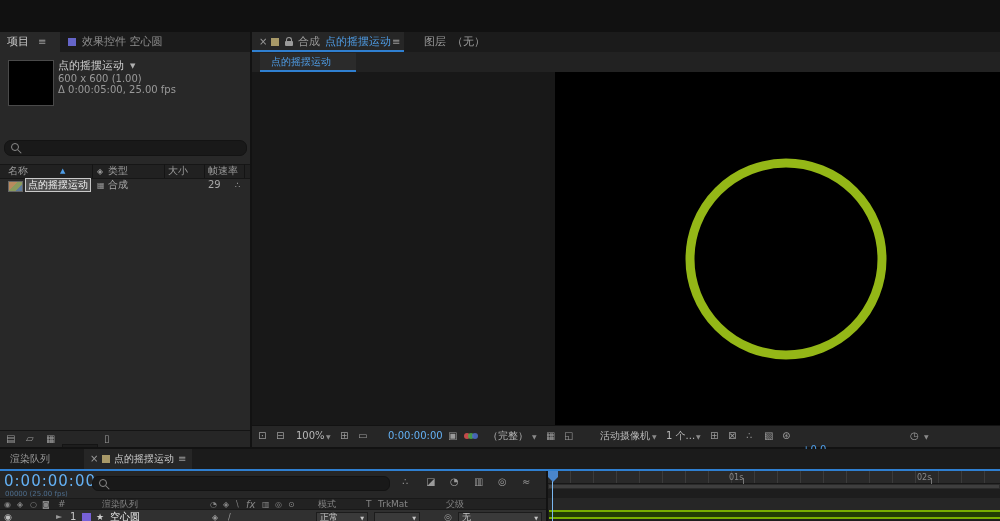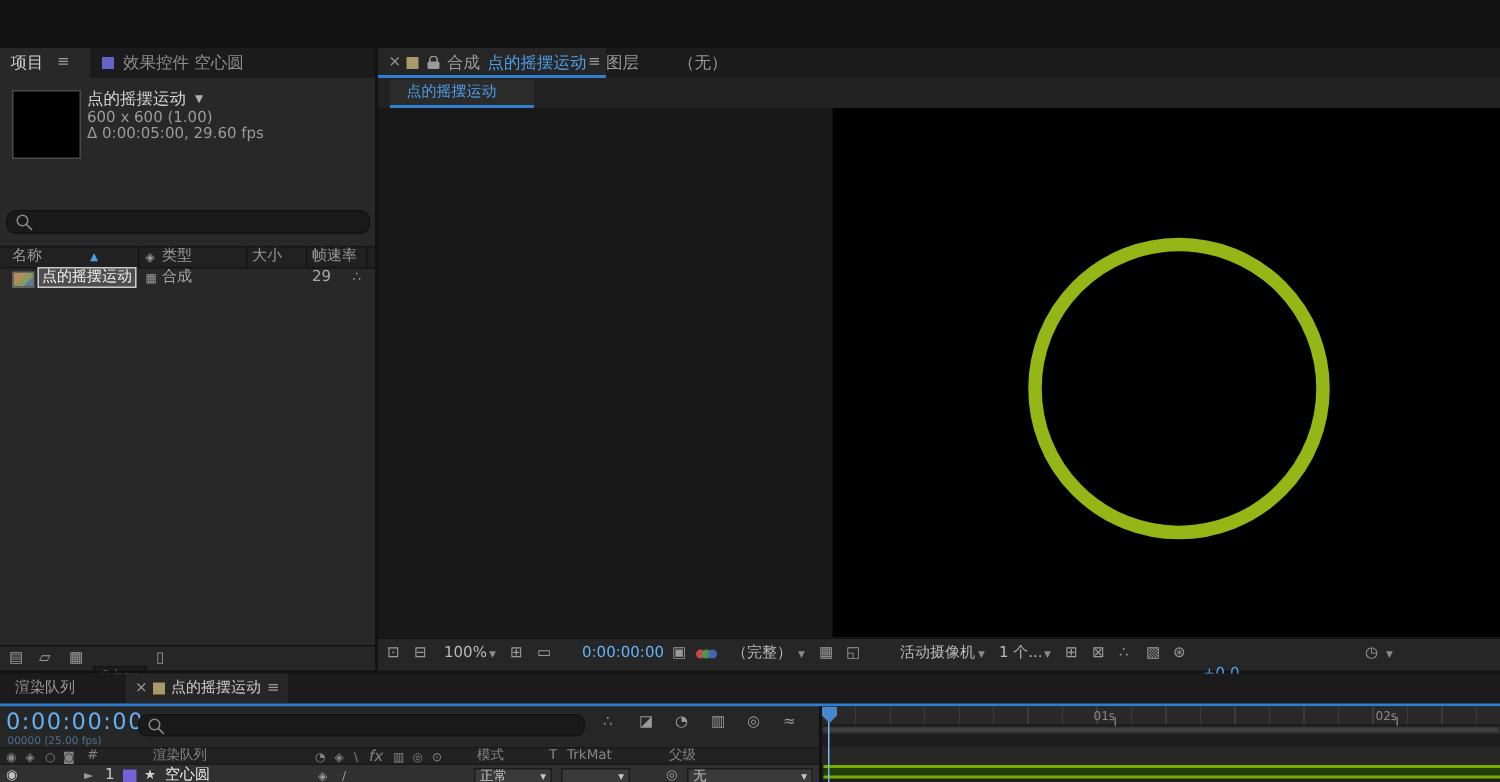--- a/index.html
+++ b/index.html
@@ -32,21 +32,21 @@
     <div class="abs" style="left:0;top:0;width:60px;height:20px;background:#282828"></div>
     <span class="abs t11 lgray" style="left:7px;top:3px">项目</span>
     <span class="abs t10 gray" style="left:38px;top:4px">≡</span>
     <span class="abs" style="left:68px;top:6px;width:8px;height:8px;background:#6565c8"></span>
     <span class="abs t11" style="left:82px;top:3px;color:#8e8e8e">效果控件 空心圆</span>
 
     <div class="abs" style="left:8px;top:28px;width:44px;height:44px;background:#000;border:1px solid #4a4a4a"></div>
     <span class="abs t11" style="left:58px;top:27px;color:#d2d2d2">点的摇摆运动</span>
     <span class="abs" style="left:130px;top:30px;font-size:7px;color:#b0b0b0">▼</span>
     <span class="abs t10 gray" style="left:58px;top:41px">600 x 600 (1.00)</span>
-    <span class="abs t10 gray" style="left:58px;top:52px">Δ 0:00:05:00, 29.60 fps</span>
+    <span class="abs t10 gray" style="left:58px;top:52px">Δ 0:00:05:00, 25.00 fps</span>
 
     <div class="abs" style="left:4px;top:108px;width:241px;height:14px;background:#191919;border:1px solid #131313;border-radius:7px"></div>
     <span class="abs mag" style="left:11px;top:111px"></span>
 
     <div class="abs" style="left:0;top:132px;width:250px;height:13px;background:#212121;border-top:1px solid #161616;border-bottom:1px solid #161616"></div>
     <span class="abs t10 gray" style="left:8px;top:133px">名称</span>
     <span class="abs" style="left:60px;top:135px;font-size:7px;color:#4f9ee8">▲</span>
     <span class="abs t8 gray" style="left:97px;top:135px">◈</span>
     <span class="abs t10 gray" style="left:108px;top:133px">类型</span>
     <span class="abs t10 gray" style="left:168px;top:133px">大小</span>
@@ -78,21 +78,21 @@
   
   <section style="display:contents">
     <div class="abs tabbar" style="left:252px;top:0;width:748px;height:20px"></div>
     <div class="abs" style="left:252px;top:0;width:152px;height:20px;background:#262626;border-bottom:2px solid #2f7fd0;box-sizing:border-box"></div>
     <span class="abs t10 gray" style="left:259px;top:4px">×</span>
     <span class="abs" style="left:271px;top:6px;width:8px;height:8px;background:#a89968"></span>
     <span class="abs lock" style="left:285px;top:9px"></span>
     <span class="abs t11 gray" style="left:298px;top:3px">合成</span>
     <span class="abs t11 blue" style="left:325px;top:3px">点的摇摆运动</span>
     <span class="abs t10 gray" style="left:392px;top:4px">≡</span>
-    <span class="abs t11 gray" style="left:404px;top:3px">图层</span>
+    <span class="abs t11 gray" style="left:424px;top:3px">图层</span>
     <span class="abs t11 gray" style="left:452px;top:3px">（无）</span>
 
     <div class="abs" style="left:252px;top:20px;width:748px;height:20px;background:#222"></div>
     <div class="abs" style="left:260px;top:21px;width:96px;height:19px;background:#2b2b2b;border-bottom:2px solid #2f7fd0;box-sizing:border-box"></div>
     <span class="abs t10 blue" style="left:271px;top:24px">点的摇摆运动</span>
 
     <div class="abs" style="left:252px;top:40px;width:748px;height:353px;background:#181818"></div>
     <div class="abs" style="left:555px;top:40px;width:445px;height:353px;background:#000"></div>
     <svg class="abs" style="left:555px;top:40px" width="445" height="353">
       <circle cx="231" cy="187" r="96" fill="none" stroke="#94b717" stroke-width="9"></circle>

